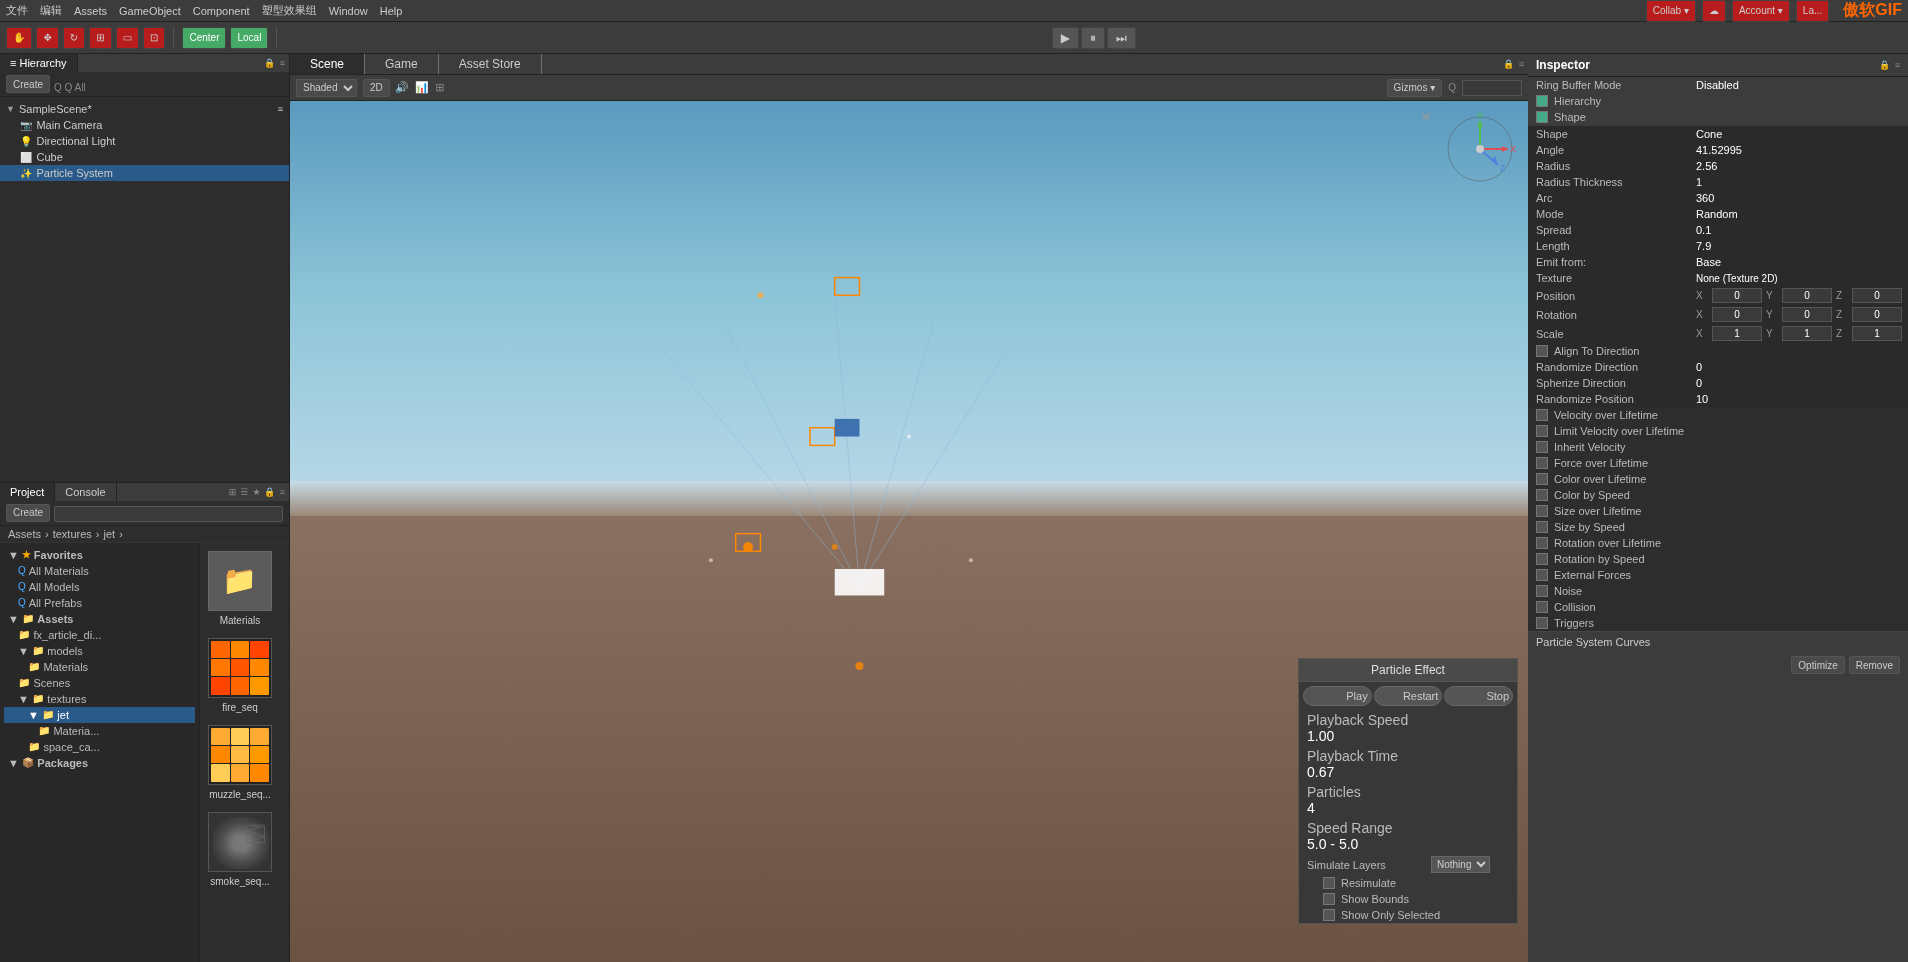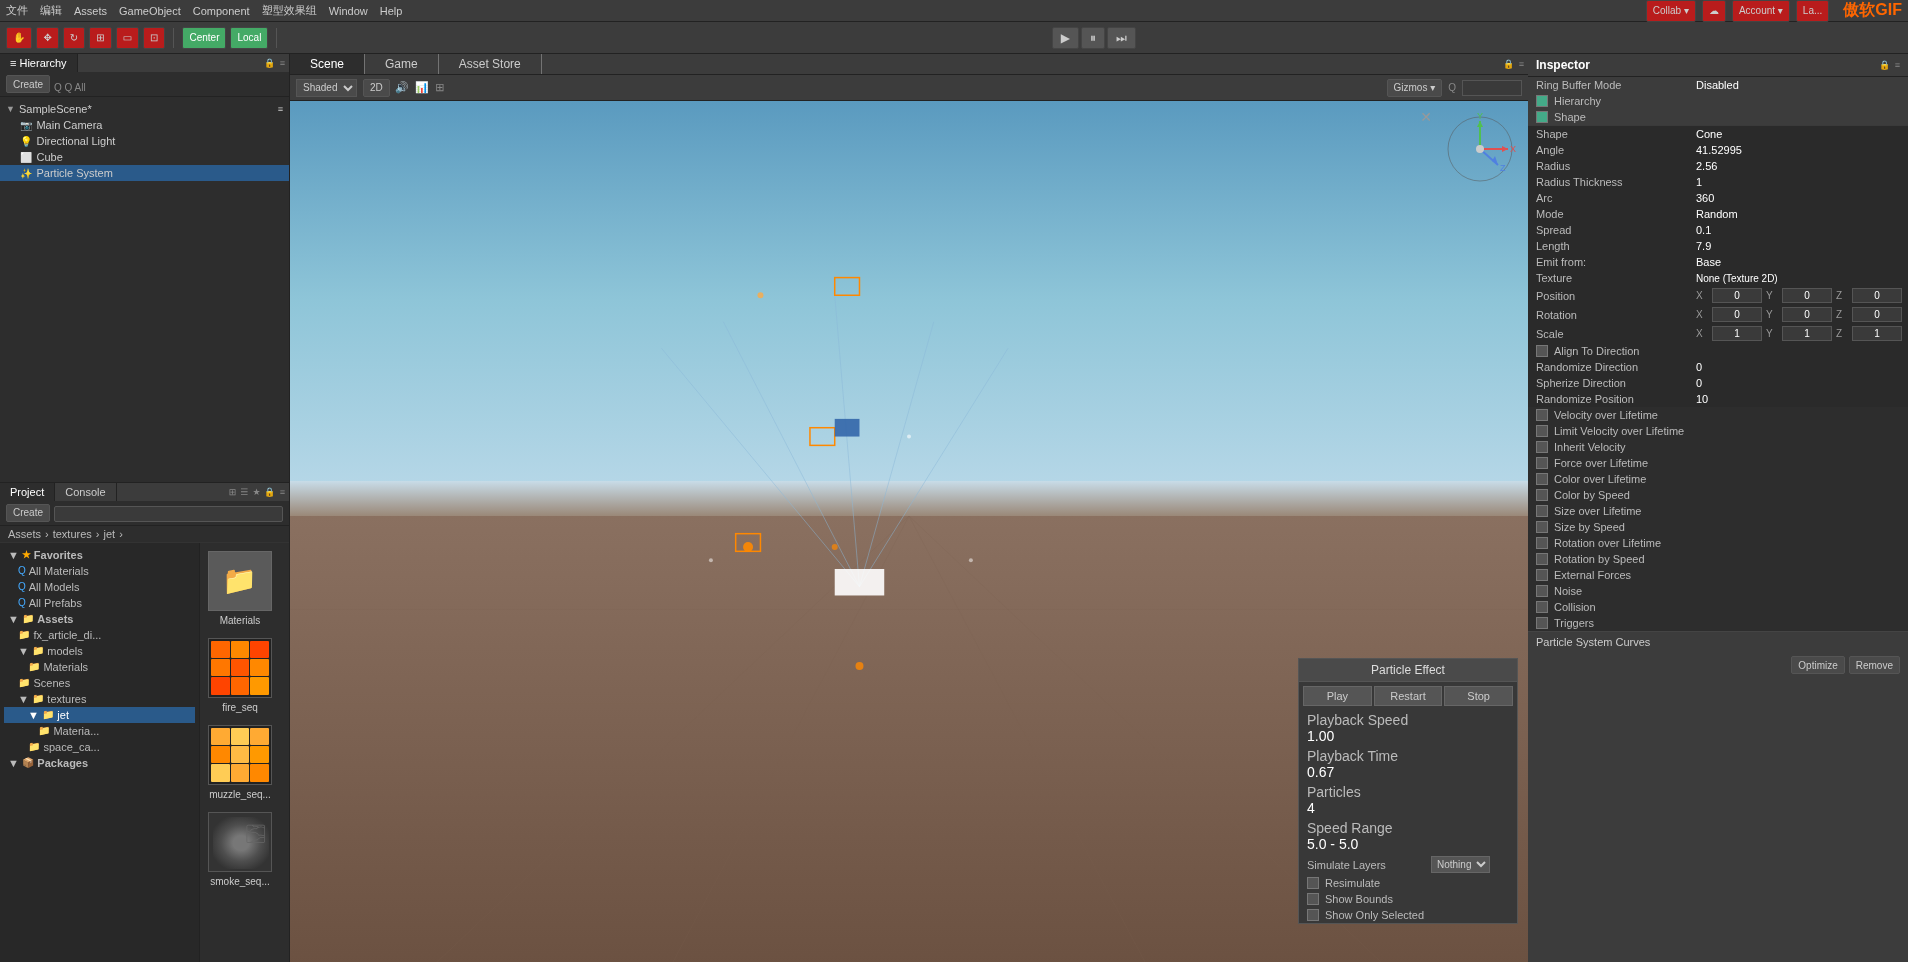--- a/index.html
+++ b/index.html
@@ -27,27 +27,27 @@
     .indent1 { padding-left: 20px; }
     .view-tabs { background: #3c3c3c; display: flex; align-items: center; border-bottom: 1px solid #222; }
     .view-tab { padding: 3px 20px; font-size: 12px; color: #ccc; cursor: pointer; border-right: 1px solid #737373; }
     .view-tab.active { background: #2d2d2d; color: #fff; }
     .scene-toolbar { background: #3c3c3c; padding: 2px 6px; display: flex; align-items: center; gap: 6px; border-bottom: 1px solid #222; height: 26px; }
 
     
     .particle-popup { position: absolute; bottom: 60px; right: 10px; background: #383838; border: 1px solid #555; width: 220px; padding: 0; }
     .particle-popup-title { background: #4a4a4a; padding: 4px 8px; text-align: center; font-size: 12px; color: #ddd; border-bottom: 1px solid #555; }
     .particle-popup-controls { display: flex; gap: 2px; padding: 4px; }
-    .pp-btn { flex: 1; background: #555; border: 1px solid #666; color: #ccc; padding: 3px; text-align: center; cursor: pointer; font-size: 11px; border-radius: 0; }
+    .pp-btn { flex: 1; background: #555; border: 1px solid #666; color: #ccc; padding: 3px; text-align: right; cursor: pointer; font-size: 11px; border-radius: 10px; }
     .particle-row { display: flex; padding: 2px 8px; font-size: 14px; flex-direction: column; }
     .particle-row .label { width: 120px; color: #bbb; }
     .particle-row .value { color: #fff; }
     .particle-simulate { padding: 2px 8px; display: flex; align-items: center; gap: 4px; }
     .particle-simulate select { background: #555; border: 1px solid #666; color: #ccc; font-size: 10px; padding: 1px; }
-    .particle-check-row { padding: 2px 8px; display: flex; align-items: center; gap: 6px; font-size: 11px; color: #bbb; }
+    .particle-check-row { padding: 2px 24px; display: flex; align-items: center; gap: 6px; font-size: 11px; color: #bbb; }
     .project-content { display: flex; flex: 1; }
     .project-sidebar { width: 200px; background: #282828; border-right: 1px solid #222; padding: 4px; overflow-y: auto; }
     .project-files { flex: 1; padding: 8px; display: flex; gap: 12px; flex-wrap: wrap; align-content: flex-start; }
     .file-item { display: flex; flex-direction: column; align-items: center; gap: 4px; cursor: pointer; }
     .file-label { font-size: 10px; color: #ccc; text-align: center; max-width: 70px; word-break: break-all; }
     .sidebar-tree-item { padding: 2px 4px; font-size: 11px; color: #bbb; cursor: pointer; display: flex; align-items: center; gap: 3px; }
     .sidebar-tree-item.selected { color: #fff; background: #2a5a8a; }
     .sidebar-tree-item.bold { font-weight: bold; }
     .sidebar-indent1 { padding-left: 14px; }
     .sidebar-indent2 { padding-left: 24px; }

